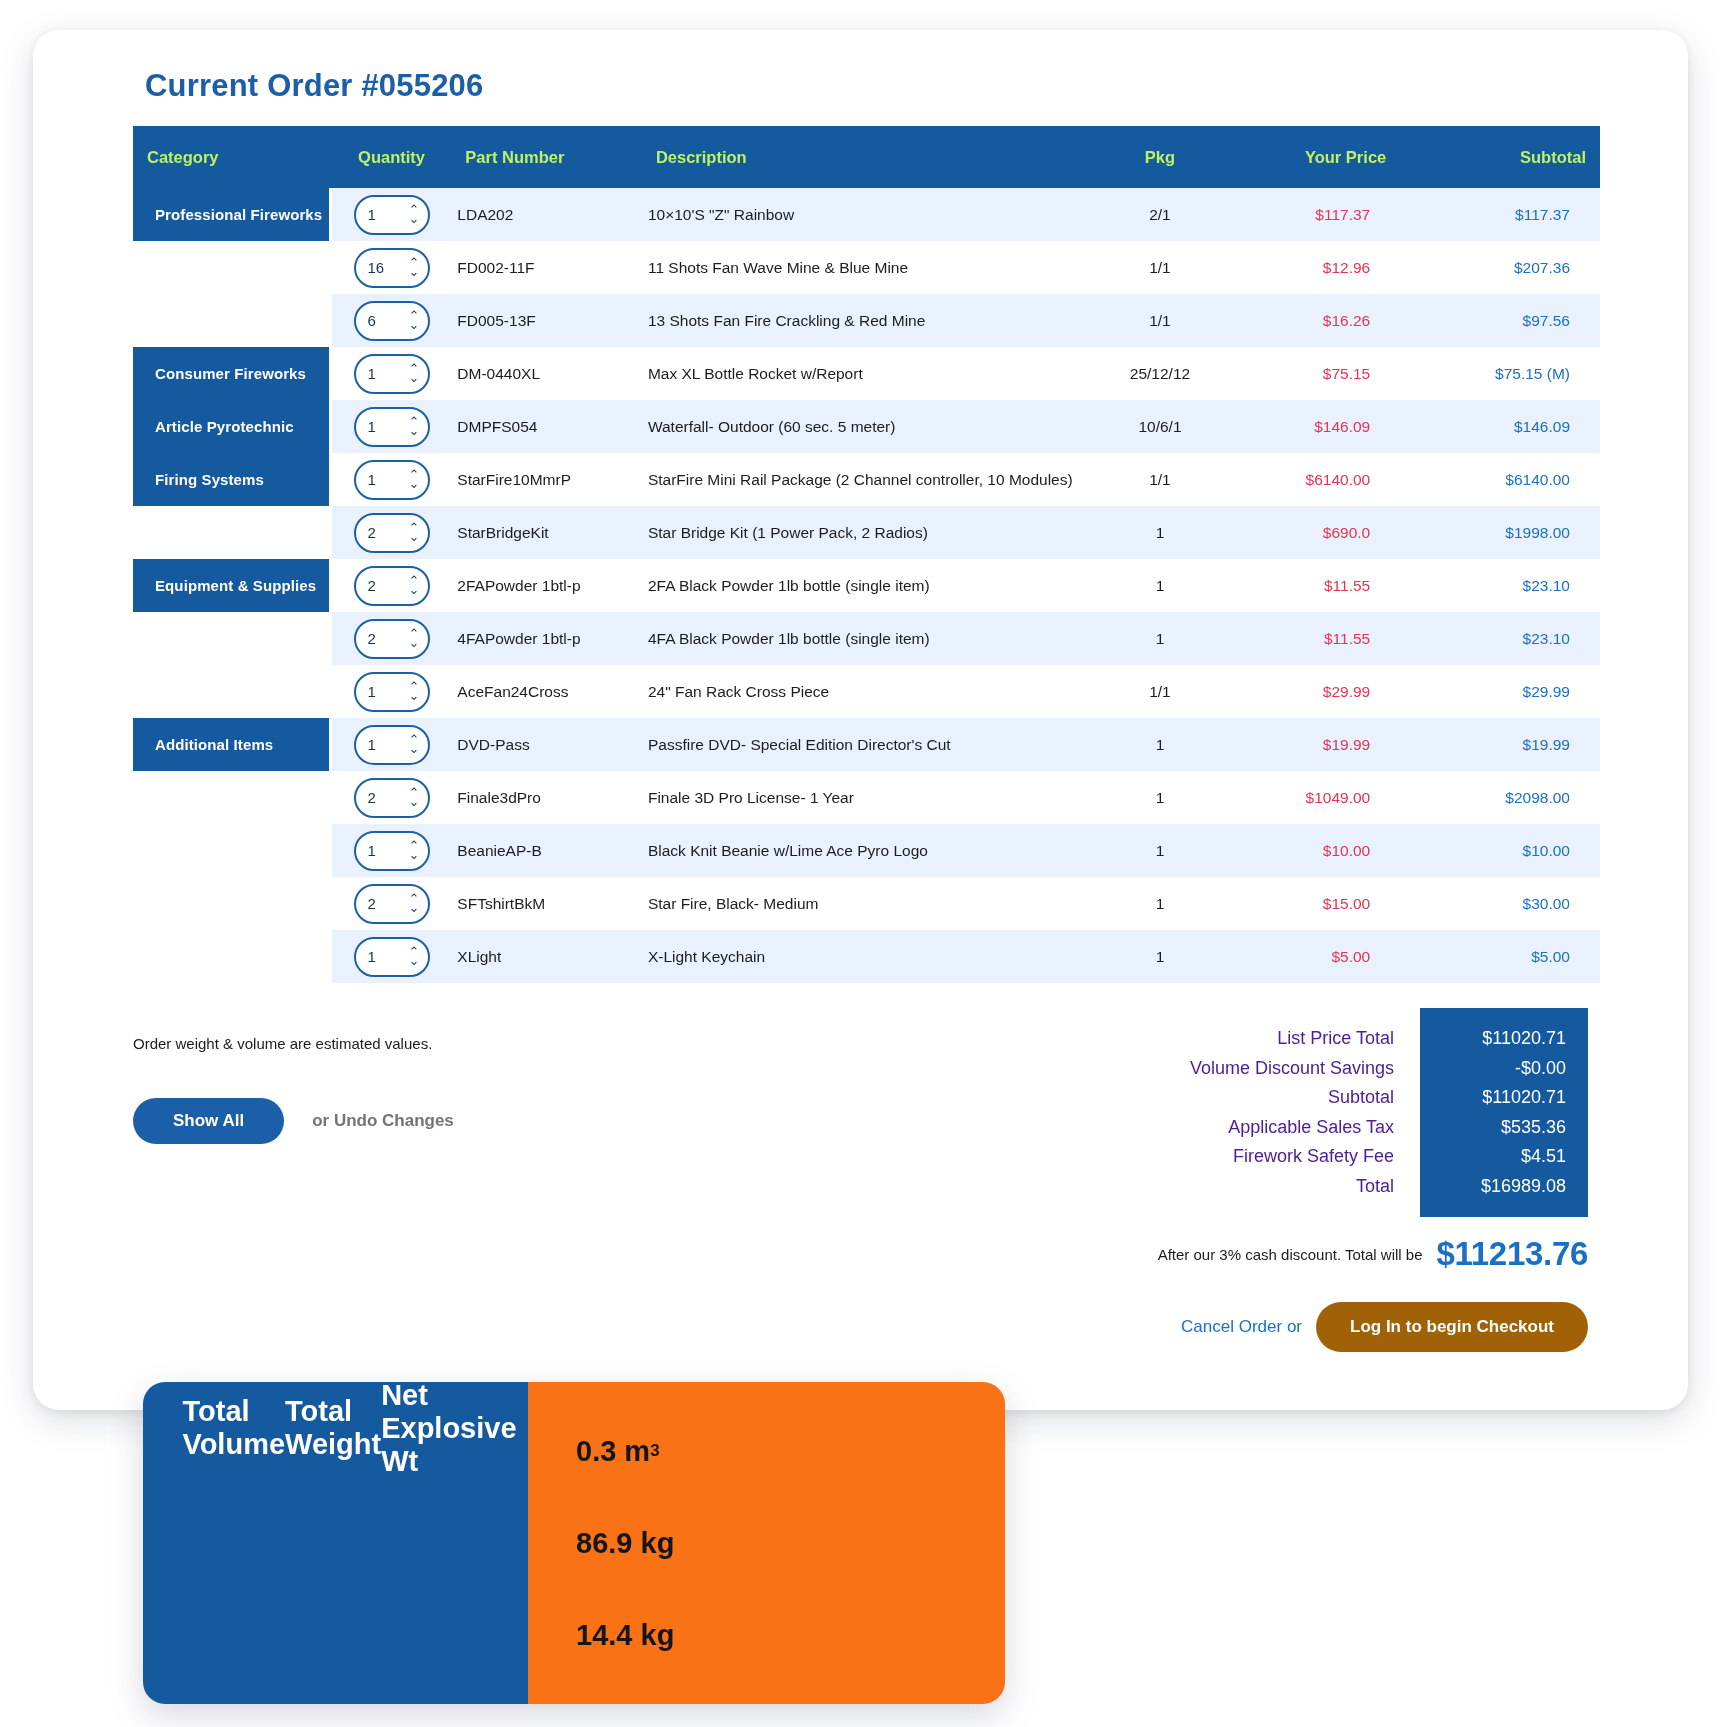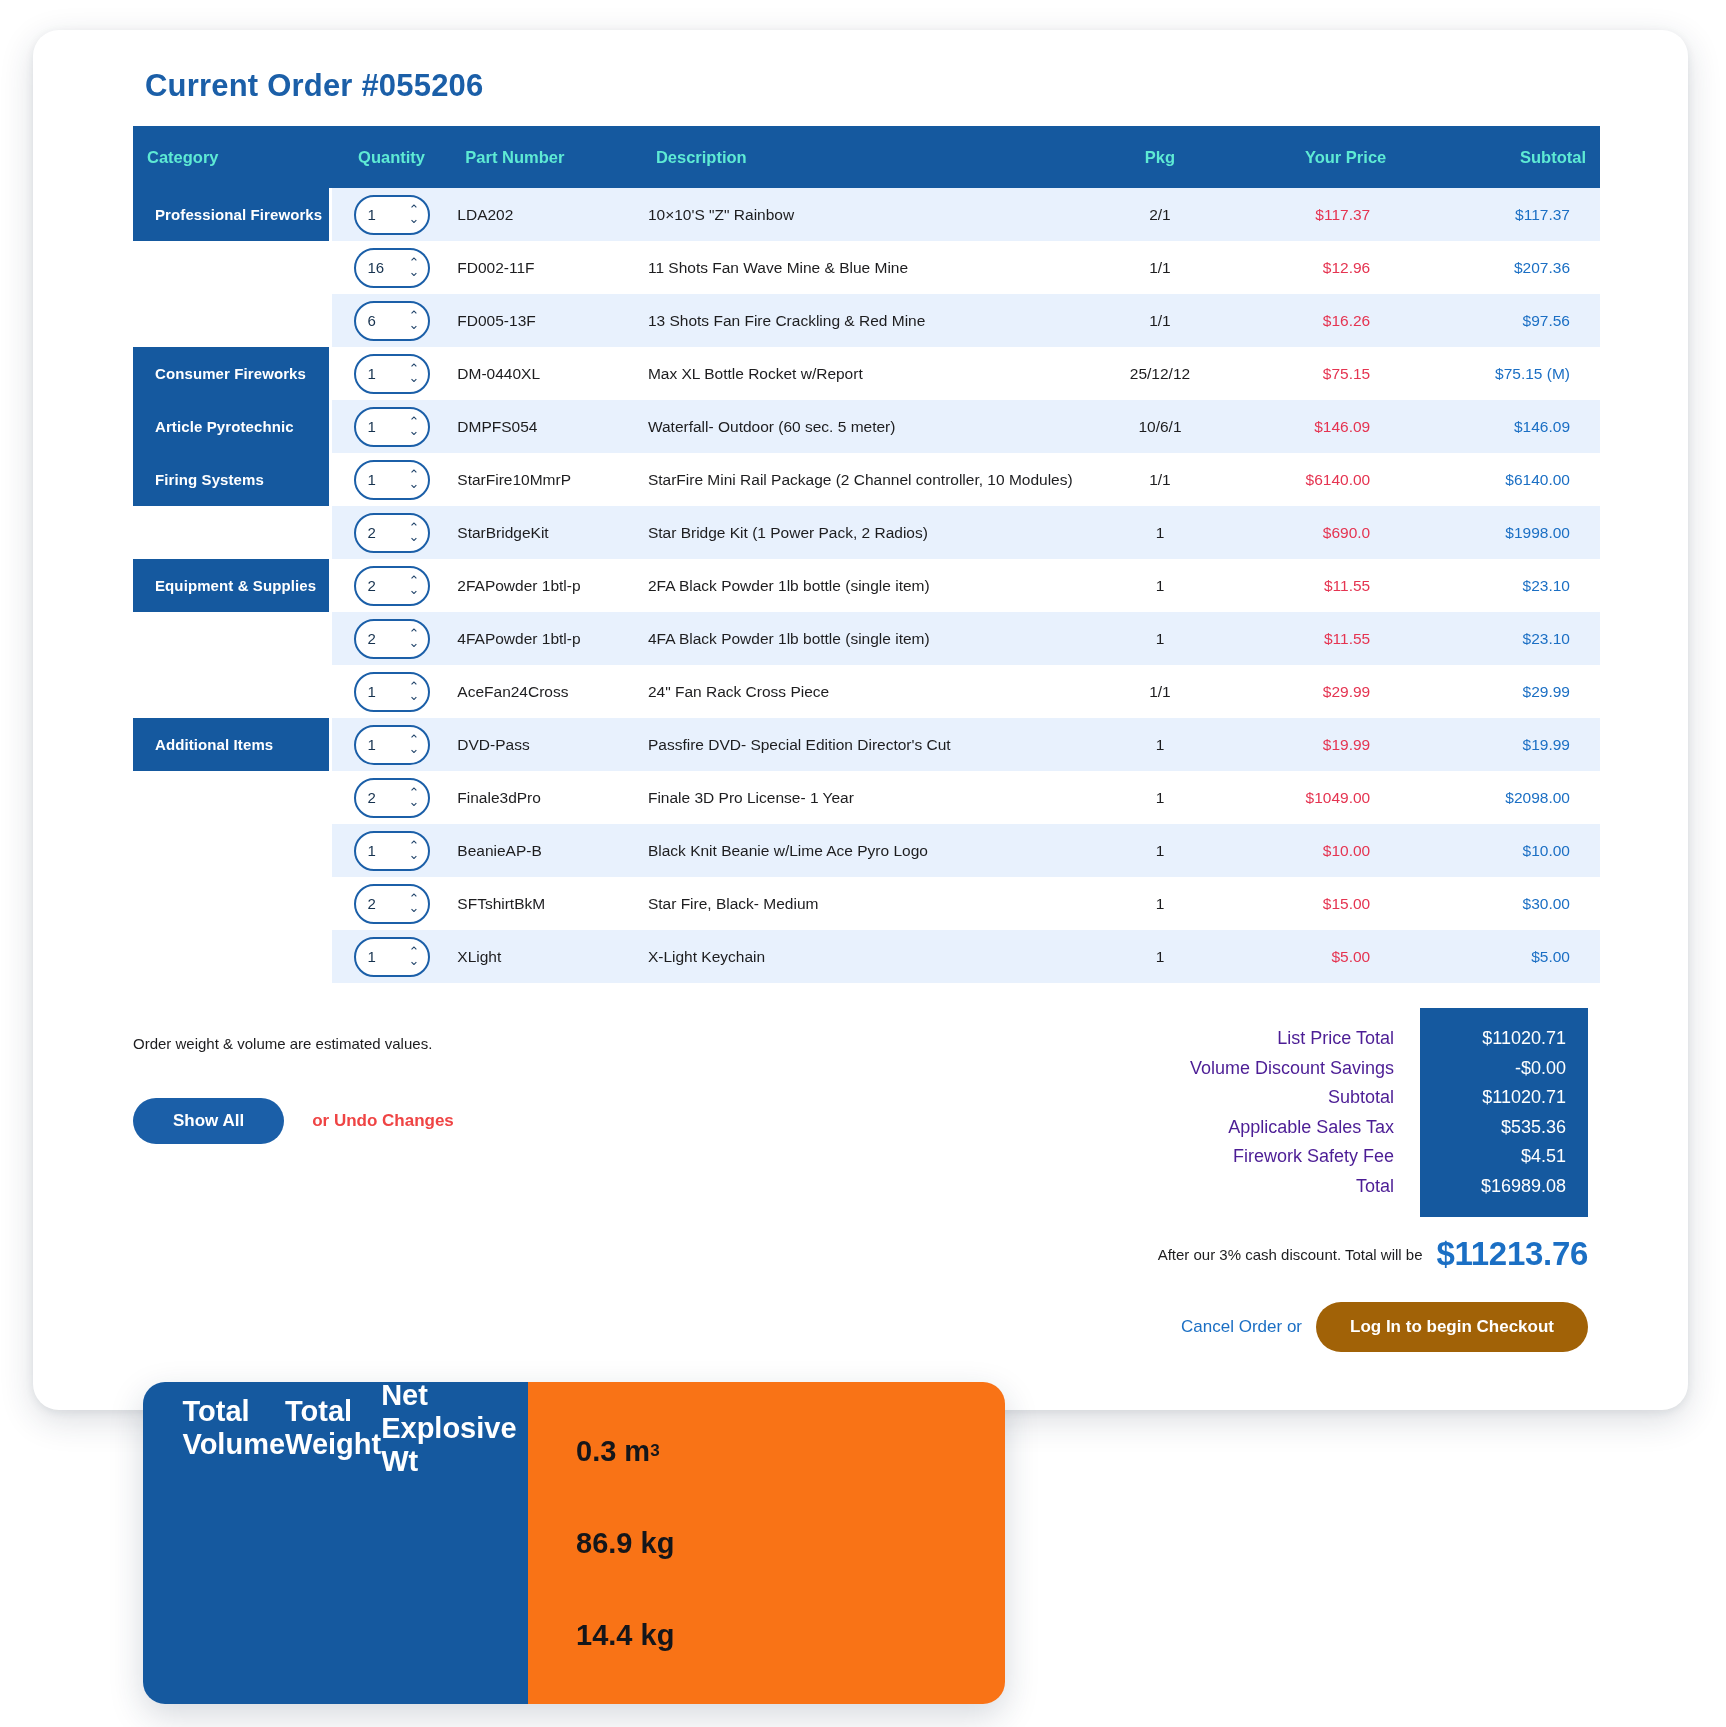--- a/index.html
+++ b/index.html
@@ -33,21 +33,21 @@
   }
   
   .table-wrap {
     position: absolute;
     left: 100px; top: 96px;
     width: 1467px;
   }
   table.order { width: 100%; border-collapse: collapse; table-layout: fixed; }
   table.order thead th {
     background: #15599f;
-    color: #5eead4;
+    color: #bef264;
     font-size: 16.5px;
     font-weight: bold;
     height: 62px;
     vertical-align: middle;
     padding: 0 14px;
     white-space: nowrap;
   }
   th.c-cat   { width: 196px; text-align: left; padding-left: 22px; }
   th.c-qty   { width: 118px; text-align: center; }
   th.c-part  { width: 188px; text-align: left; padding-left: 6px;}
@@ -113,21 +113,21 @@
   }
   .btn-showall {
     background: #1b5fa8;
     color: #ffffff;
     font-size: 17px; font-weight: bold;
     border: none; border-radius: 24px;
     padding: 13px 40px;
     cursor: pointer;
   }
   .undo-link {
-    font-size: 17px; font-weight: bold; color: #ef4444;
+    font-size: 17px; font-weight: bold; color: #737373;
     cursor: pointer;
   }
 
   
   .totals {
     position: absolute;
     right: 100px; top: 978px;
     display: flex;
   }
   .totals-labels {

